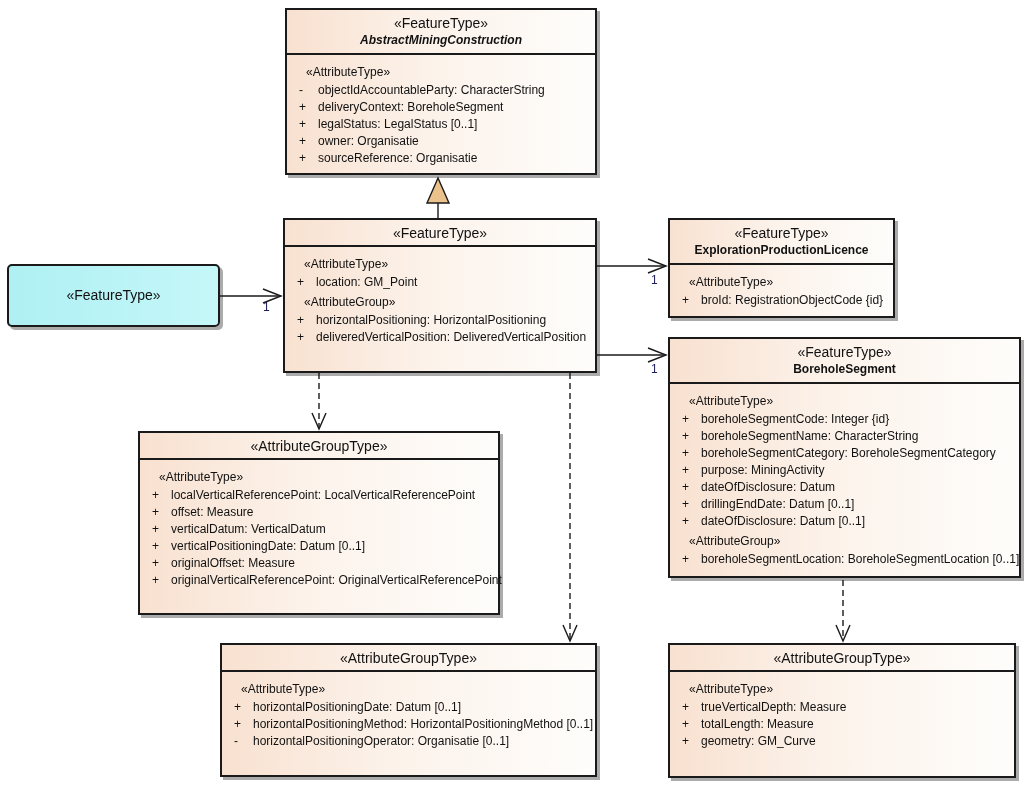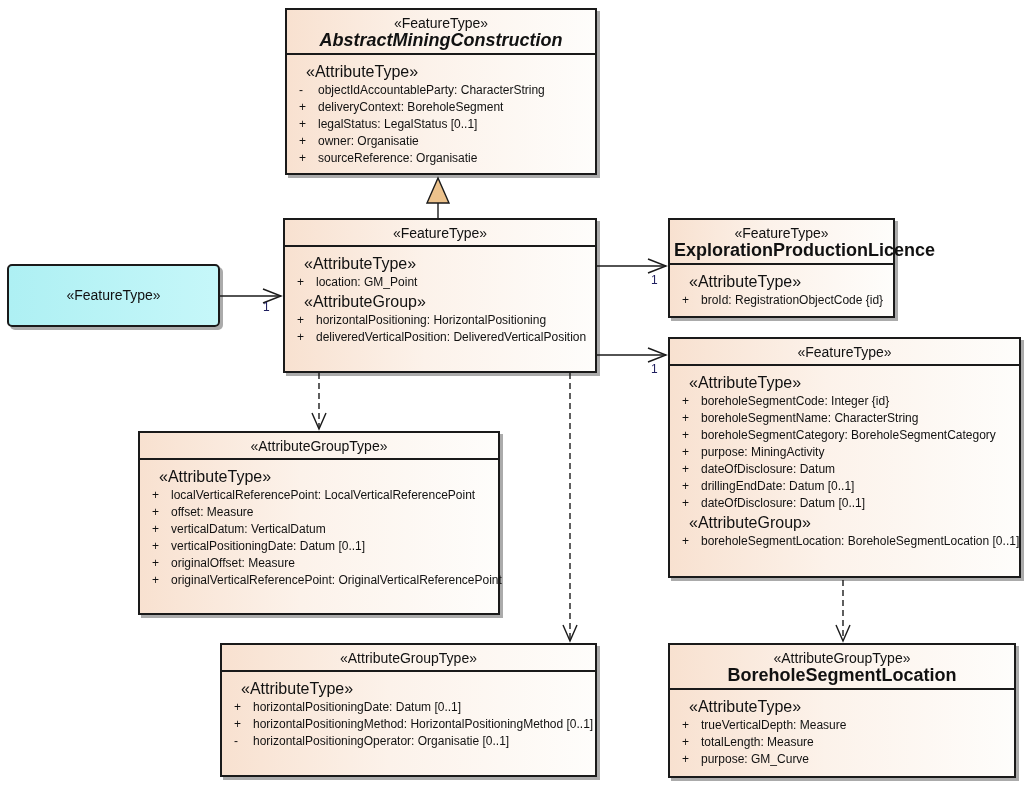--- a/index.html
+++ b/index.html
@@ -5,24 +5,24 @@
   html,body{margin:0;padding:0;background:#FFFFFF;}
   #canvas{position:relative;width:1030px;height:789px;background:#FFFFFF;overflow:hidden;
           font-family:"Liberation Sans", sans-serif;color:#111;}
 
   
   .cls{position:absolute;box-sizing:border-box;border:2px solid #1a1a1a;
        background:linear-gradient(to right,#F8E1D0 0%,#FCF2EA 45%,#FEFDFB 100%);
        box-shadow:3px 3px 0 #ABABAB;z-index:2;}
   .hdr{text-align:center;border-bottom:2px solid #1a1a1a;padding:6px 4px 4px;}
   .stereo{display:block;font-size:14px;line-height:15px;}
-  .cname{display:block;font-size:18px;font-weight:bold;line-height:18px;}
+  .cname{display:block;font-size:12px;font-weight:bold;line-height:18px;}
   .cname.italic{font-style:italic;}
   .bdy{padding:6px 3px 3px;}
-  .sec-heading{padding:3px 0 2px 16px;font-size:16px;line-height:16px;}
+  .sec-heading{padding:3px 0 2px 16px;font-size:12px;line-height:16px;}
   .attr-row{display:flex;line-height:17px;font-size:12px;}
   .attr-row .vis{width:28px;padding-left:9px;box-sizing:border-box;flex:none;}
   .attr-row .txt{flex:1;white-space:nowrap;}
 
   
   .cls.cyan{background:linear-gradient(to right,#AEF0F3 0%,#C6F7F9 100%);
             border-radius:5px;border:2px solid #1a1a1a;}
   .cyan .hdr{border-bottom:none;display:flex;flex-direction:column;justify-content:center;height:100%;
              box-sizing:border-box;padding:0 4px;}
 
@@ -162,20 +162,21 @@
         <div class="attr-row">
           <span class="vis">+</span>
           <span class="txt">broId: RegistrationObjectCode {id}</span>
         </div>
       </div>
   </div>
 
   <div class="cls b-bs">
     <div class="hdr">
       <span class="stereo">«FeatureType»</span>
+      <span class="cname">BoreholeSegment</span>
     </div>
     <div class="bdy">
         <div class="sec-heading">«AttributeType»</div>
         <div class="attr-row">
           <span class="vis">+</span>
           <span class="txt">boreholeSegmentCode: Integer {id}</span>
         </div>
         <div class="attr-row">
           <span class="vis">+</span>
           <span class="txt">boreholeSegmentName: CharacterString</span>
@@ -258,32 +259,31 @@
         <div class="attr-row">
           <span class="vis">-</span>
           <span class="txt">horizontalPositioningOperator: Organisatie [0..1]</span>
         </div>
       </div>
   </div>
 
   <div class="cls b-bsl">
     <div class="hdr">
       <span class="stereo">«AttributeGroupType»</span>
-      <span class="cname">BoreholeSegmentLocation</span>
     </div>
     <div class="bdy">
         <div class="sec-heading">«AttributeType»</div>
         <div class="attr-row">
           <span class="vis">+</span>
           <span class="txt">trueVerticalDepth: Measure</span>
         </div>
         <div class="attr-row">
           <span class="vis">+</span>
           <span class="txt">totalLength: Measure</span>
         </div>
         <div class="attr-row">
           <span class="vis">+</span>
-          <span class="txt">purpose: GM_Curve</span>
+          <span class="txt">geometry: GM_Curve</span>
         </div>
       </div>
   </div>
 
 </div>
 
 </body></html>

